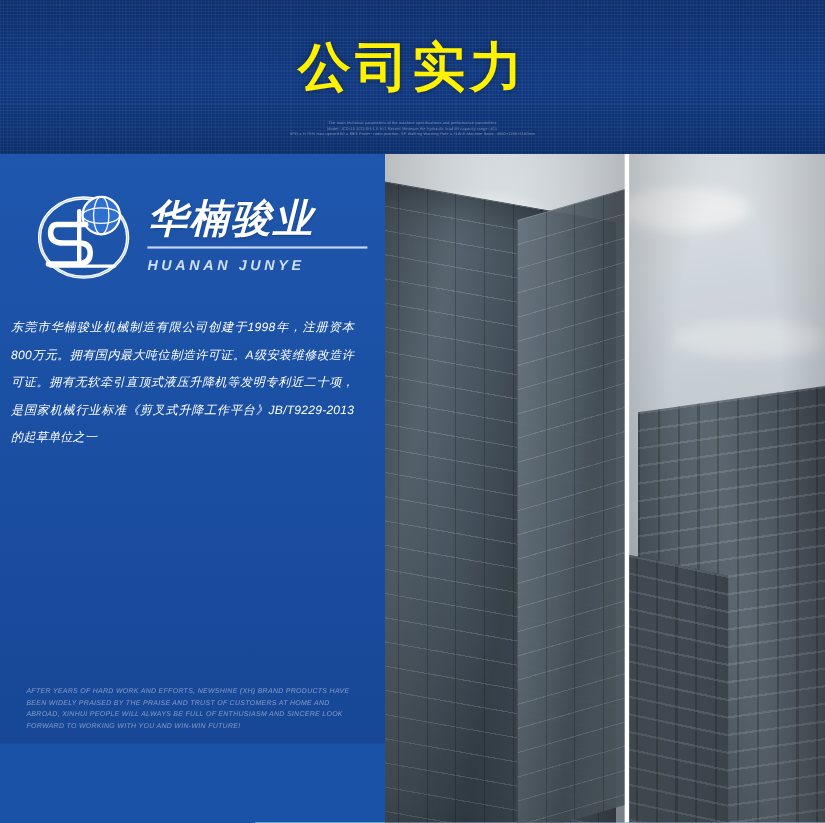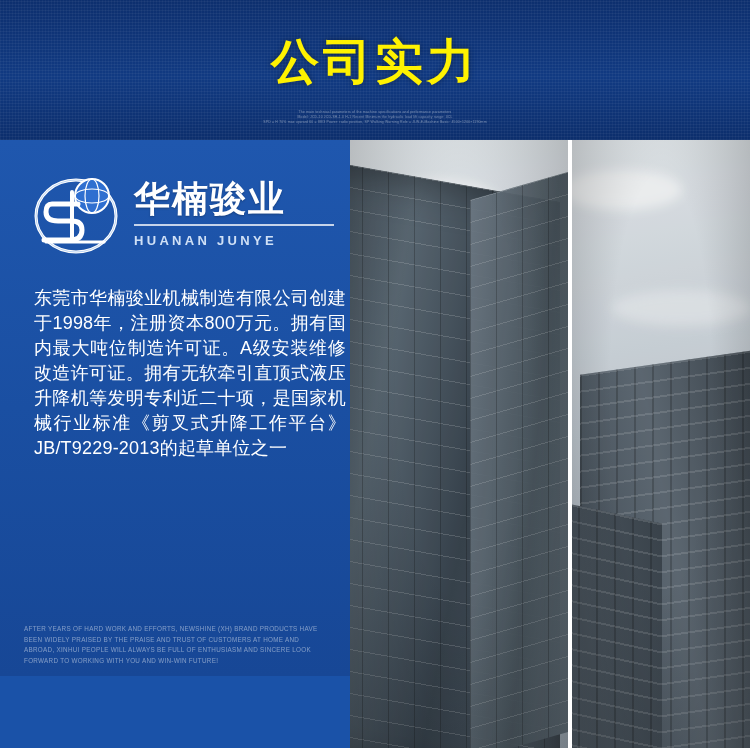--- a/index.html
+++ b/index.html
@@ -66,20 +66,21 @@
     background: #1a52a8;
   }
 
   
   .left-panel {
     position: absolute;
     left: 0; top: 0;
     width: 350px;
     height: 536px;
     background: linear-gradient(180deg, #1f57ae 0%, #1a4fa2 50%, #174796 100%);
+    font-style: italic;
   }
 
   .logo-block {
     position: absolute;
     left: 22px;
     top: 28px;
     width: 310px;
     height: 92px;
   }
   .logo-mark {
@@ -114,24 +115,24 @@
     left: 112px;
     top: 65px;
     font-size: 13px;
     letter-spacing: 3.3px;
     color: #cfe0f6;
     font-weight: bold;
   }
 
   .para {
     position: absolute;
-    left: 34px;
+    left: 10px;
     width: 312px;
     color: #ffffff;
-    font-size: 18px;
+    font-size: 11px;
     line-height: 25px;
     text-align: justify;
     letter-spacing: 0.2px;
   }
   .para-1 { top: 146px; }
   .para-2 { top: 306px; }
   .para-3 { top: 420px; }
 
   .legal-en {
     position: absolute;

